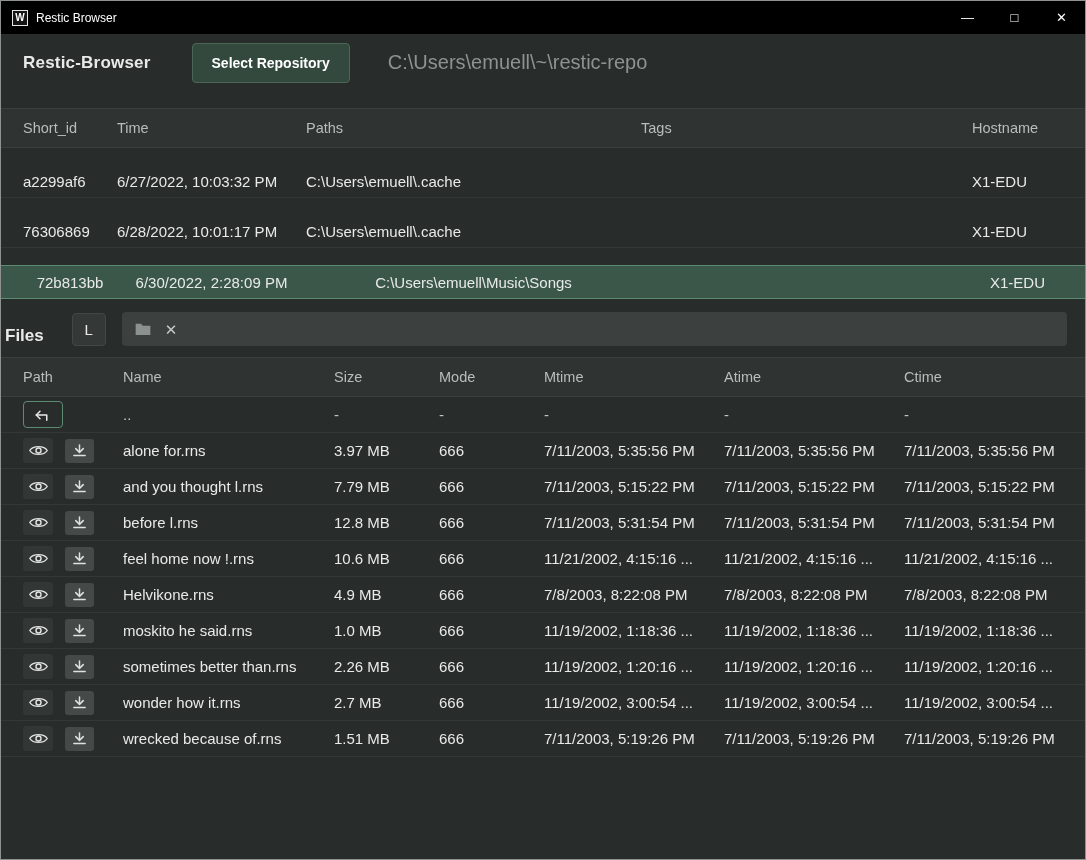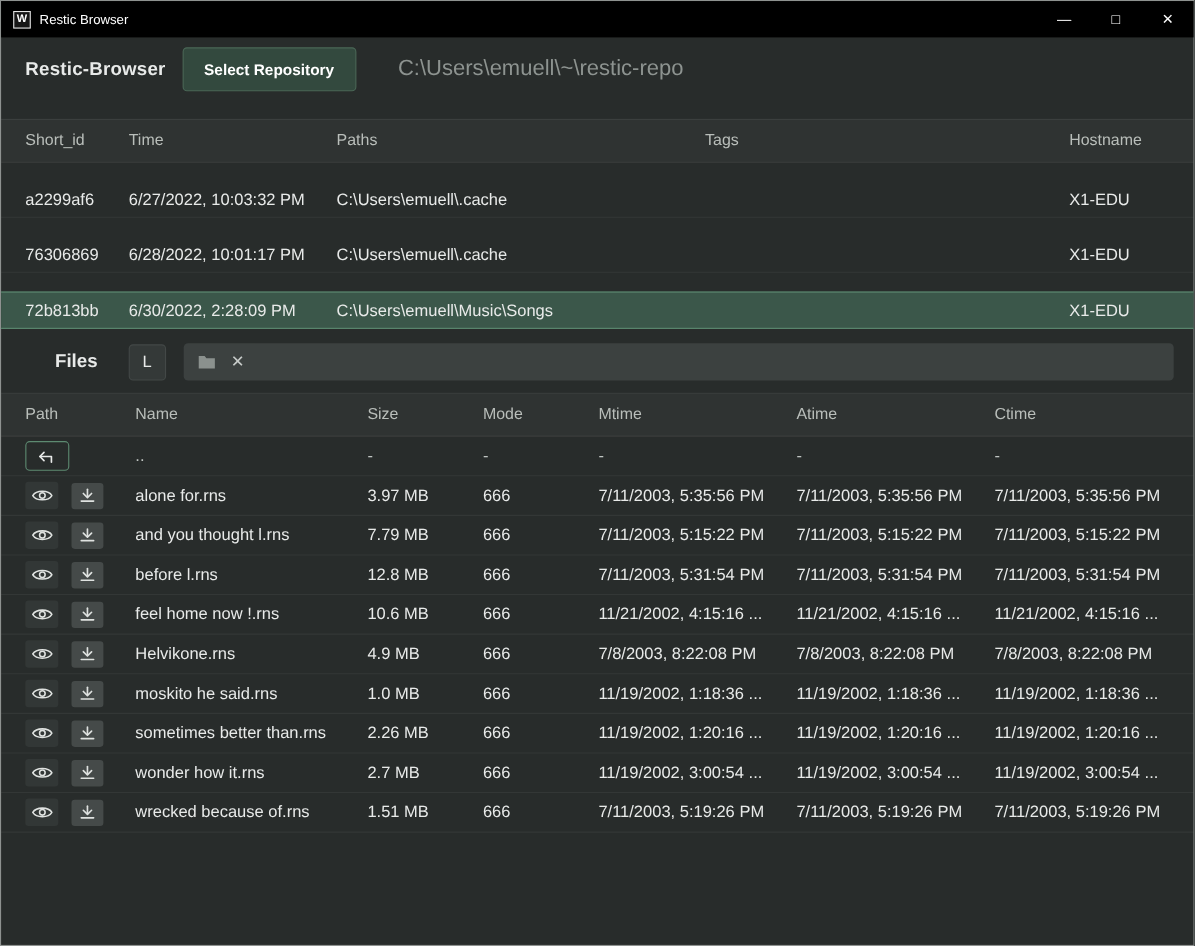--- a/index.html
+++ b/index.html
@@ -26,21 +26,21 @@
   .titlebar-title { color:#fff; font-size:12px; }
   .win-controls { display:flex; height:33px; }
   .win-btn {
     width:47px; height:33px; background:transparent; border:none; color:#fff;
     font-size:13px; display:flex; align-items:center; justify-content:center; cursor:pointer;
   }
   
   .toolbar { height:57px; display:flex; align-items:center; padding:0 22px; flex:0 0 auto; }
   .brand { font-size:17px; font-weight:bold; letter-spacing:.2px; }
   .select-repo-btn {
-    margin-left:15px; background:#33493e; border:1px solid #4a6756; color:#fff;
+    margin-left:41px; background:#33493e; border:1px solid #4a6756; color:#fff;
     font-family:inherit; font-weight:bold; font-size:14px; padding:11px 19px;
     border-radius:4px; cursor:pointer;
   }
   .repo-path { margin-left:38px; color:#8d9390; font-size:20px; }
   
   .section-title { font-size:17px; font-weight:bold; padding:21px 22px 15px 22px; }
   
   .grid-snap  { display:grid; grid-template-columns:94px 189px 335px 331px 1fr; align-items:center;margin-top:17px; }
   .grid-files { display:grid; grid-template-columns:100px 211px 105px 105px 180px 180px 1fr; align-items:center; }
   .table-header {
@@ -49,23 +49,24 @@
     border-top:1px solid rgba(255,255,255,0.06);
     border-bottom:1px solid rgba(255,255,255,0.06);
   }
   .snap-row {
     height:33px; padding:0 22px; font-size:15px;
     border-bottom:1px solid rgba(255,255,255,0.055); cursor:pointer;
   }
   .snap-row.selected {
     background:#3b574a; border-top:1px solid #5d8a71; border-bottom:1px solid #5d8a71;
     height:34px;
-  }
-  
-  .files-bar { display:flex; align-items:center; padding:13px 18px 11px 4px; flex:0 0 auto;margin-left:45px; }
+    text-align:center;
+  }
+  
+  .files-bar { display:flex; align-items:flex-end; padding:13px 18px 11px 4px; flex:0 0 auto; }
   .files-title { font-size:17px; font-weight:bold; }
   .root-btn {
     margin-left:28px; width:34px; height:33px; background:#343938; border:1px solid #434847;
     border-radius:4px; color:#e8eae9; font-family:inherit; font-size:15px; cursor:pointer;
   }
   .path-bar {
     flex:1; margin-left:16px; height:34px; background:#3c4140; border-radius:4px;
     display:flex; align-items:center; gap:10px; padding:0 13px; cursor:text;
   }
   .path-text { color:#9fa4a1; font-size:14.5px; flex:1; white-space:nowrap; overflow:hidden; }

